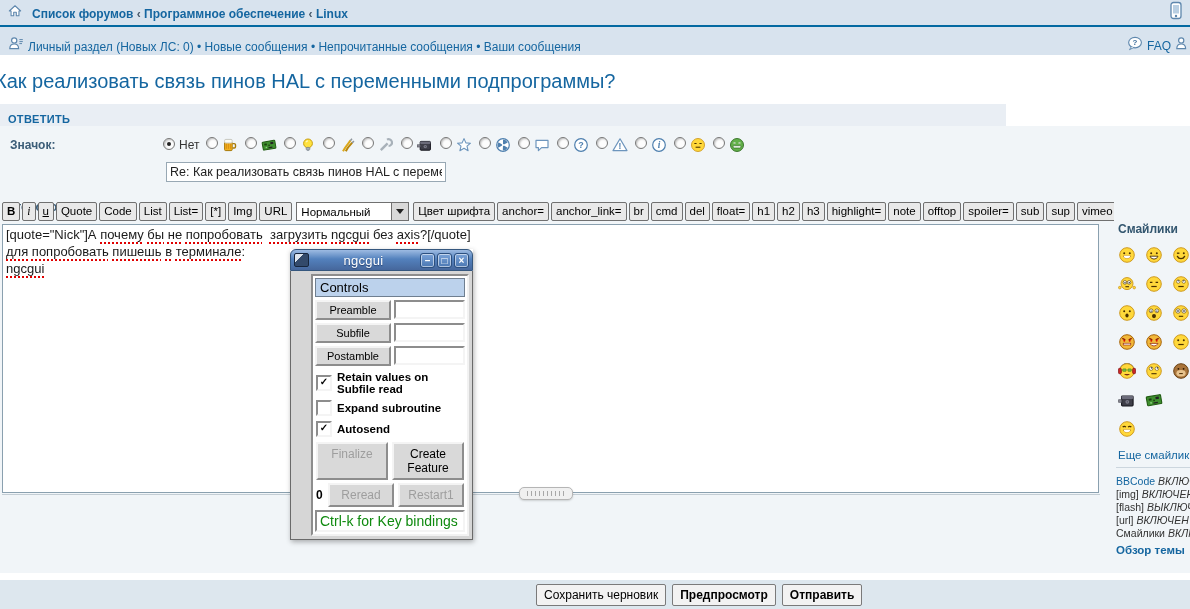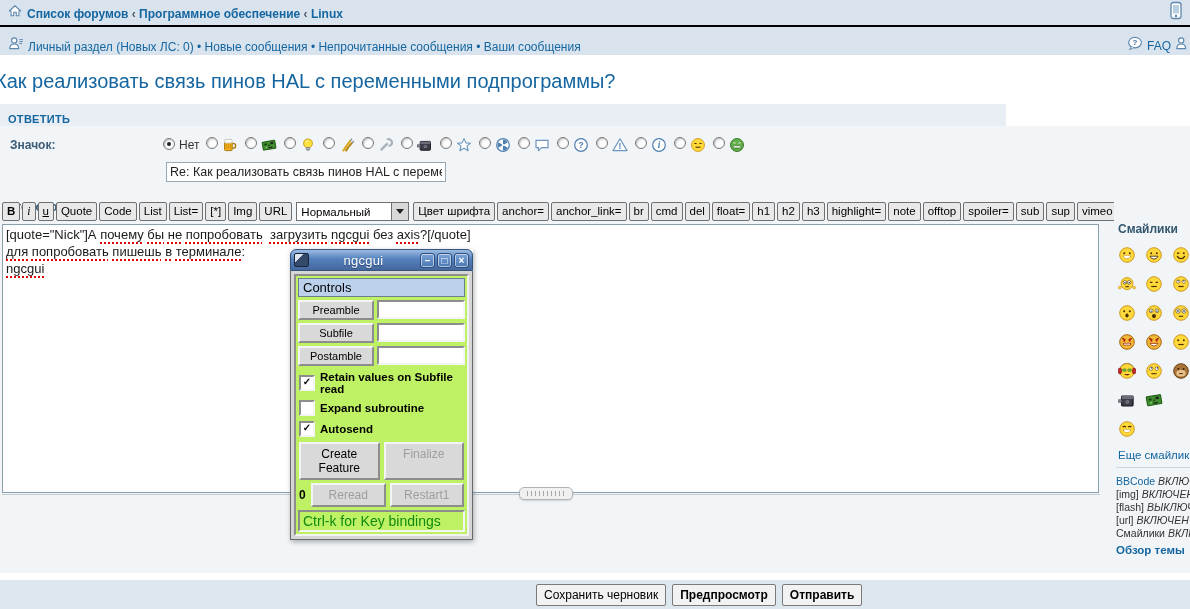--- a/index.html
+++ b/index.html
@@ -1,21 +1,21 @@
 <!DOCTYPE html>
 <html><head>
 <meta charset="utf-8">
 <style>
   html,body{margin:0;padding:0;background:#fff;}
   .page{position:relative;width:1190px;height:609px;overflow:hidden;background:#fff;
         font-family:"Liberation Sans",sans-serif;}
   
   .bar1{position:absolute;top:0;left:0;width:1190px;height:27px;background:#d8e3ee;
-        border-bottom:2px solid #000000;box-sizing:border-box;display:flex;align-items:center;
-        padding:0 8px;gap:5px;}
+        border-bottom:2px solid #0369a1;box-sizing:border-box;display:flex;align-items:center;
+        padding:0 8px;gap:10px;}
   .bar2{position:absolute;top:27px;left:0;width:1190px;height:28px;background:#d8e3ee;
         display:flex;align-items:flex-end;padding:0 8px;gap:4px;box-sizing:border-box;overflow:hidden;}
   .bclink{color:#1566a0;font-weight:bold;font-size:12px;cursor:pointer;}
   .sep{color:#47586a;font-size:12px;font-weight:bold;}
   .navlink{color:#1566a0;font-size:12px;cursor:pointer;}
   .navsep{color:#1566a0;font-size:12px;}
   .pushR{margin-left:auto;}
   .faqwrap{margin-left:auto;display:flex;align-items:center;gap:3px;}
   .faqlink{color:#1566a0;font-size:12px;cursor:pointer;}
   .partial{margin-right:-9px;}
@@ -61,21 +61,21 @@
   .win{position:absolute;left:290px;top:123px;width:183px;box-shadow:1px 2px 5px rgba(0,0,0,.3);}
   .wtitle{height:22px;background:linear-gradient(#9dbbe2,#5381bd 45%,#46679c);border:1px solid #35577e;
           border-radius:6px 6px 0 0;display:flex;align-items:center;padding:0 3px;gap:2px;box-sizing:border-box;cursor:move;}
   .wicon{width:13px;height:12px;border-radius:2px;border:1px solid #17263d;
          background:linear-gradient(135deg,#dfe6ee 0 34%,#334a6b 34%);flex:none;}
   .wname{flex:1;text-align:center;color:#fff;font-size:13px;letter-spacing:.3px;text-shadow:0 1px 1px rgba(20,40,80,.6);}
   .wbtn{width:15px;height:15px;border:1px solid #2c4f7e;box-shadow:inset 0 0 0 1px rgba(255,255,255,.55);border-radius:3px;
         background:linear-gradient(#7ba3d8,#4a77b2);color:#fff;font-size:10px;line-height:13px;text-align:center;font-weight:bold;
         margin-left:2px;cursor:pointer;flex:none;box-sizing:border-box;}
   .wbody{background:#d6d6d6;border:1px solid #6a6a6a;border-top:none;padding:3px;}
-  .winner{border:2px solid;border-color:#8d8d8d #f2f2f2 #f2f2f2 #8d8d8d;padding:2px;background:#bef264;}
+  .winner{border:2px solid;border-color:#8d8d8d #f2f2f2 #f2f2f2 #8d8d8d;padding:2px;background:#ffffff;margin-left:17px;}
   .whead{background:#bcd2ec;border:1px solid #6f7f90;font-size:13px;padding:1px 4px;color:#000;margin-bottom:2px;}
   .frow{display:flex;gap:3px;margin:3px 0;}
   .fbtn{width:76px;text-align:center;font-size:11px;padding:2px 0;background:#d9d9d9;border:2px solid;
         border-color:#f4f4f4 #8d8d8d #8d8d8d #f4f4f4;cursor:pointer;box-sizing:border-box;}
   .finput{flex:1;background:#fff;border:2px solid;border-color:#8d8d8d #f4f4f4 #f4f4f4 #8d8d8d;height:19px;box-sizing:border-box;cursor:text;}
   .crow{display:flex;align-items:center;gap:5px;margin:5px 1px;cursor:pointer;}
   .cb{width:12px;height:12px;background:#fff;border:2px solid;border-color:#8d8d8d #f4f4f4 #f4f4f4 #8d8d8d;
       font-size:10px;line-height:10px;text-align:center;font-weight:bold;color:#000;flex:none;}
   .clab{font-size:11.5px;font-weight:bold;color:#000;}
   .brow{display:flex;gap:4px;margin:5px 1px 3px;}
@@ -354,22 +354,22 @@
               <div class="crow">
                 <span class="cb"></span>
                 <span class="clab">Expand subroutine</span>
               </div>
               <div class="crow">
                 <span class="cb">✓</span>
                 <span class="clab">Autosend</span>
               </div>
             </div>
           <div id="ngcbtns" class="brow">
+              <span class="tbtn dis">Finalize</span>
               <span class="tbtn">Create Feature</span>
-              <span class="tbtn dis">Finalize</span>
             </div>
           <div class="brow2">
             <span class="cnt">0</span>
             <span id="ngcbtns2">
                 <span class="tbtn dis">Reread</span>
                 <span class="tbtn dis">Restart1</span>
               </span>
           </div>
           <div class="wstatus">Ctrl-k for Key bindings</div>
         </div>

